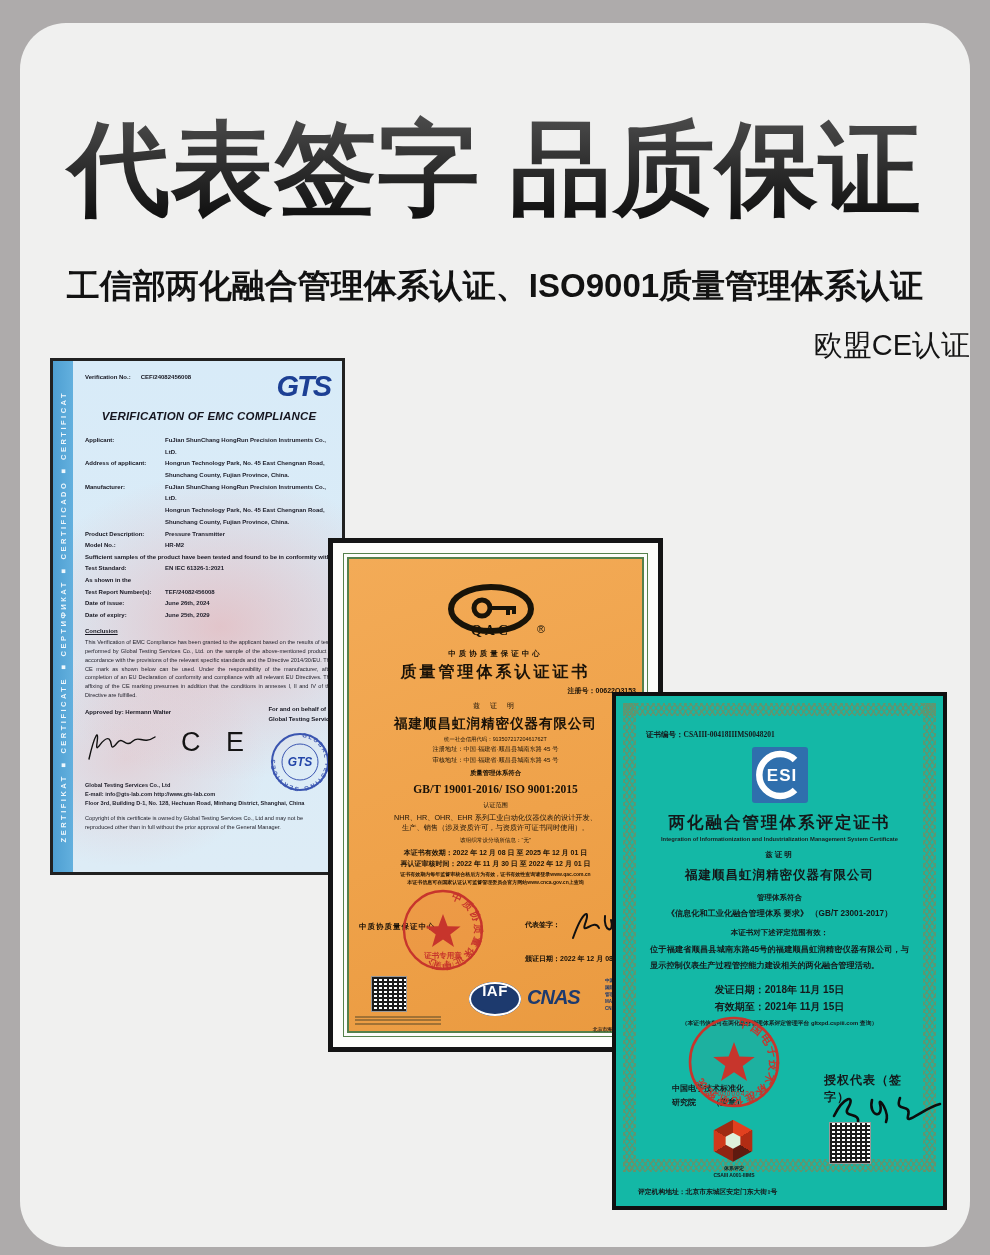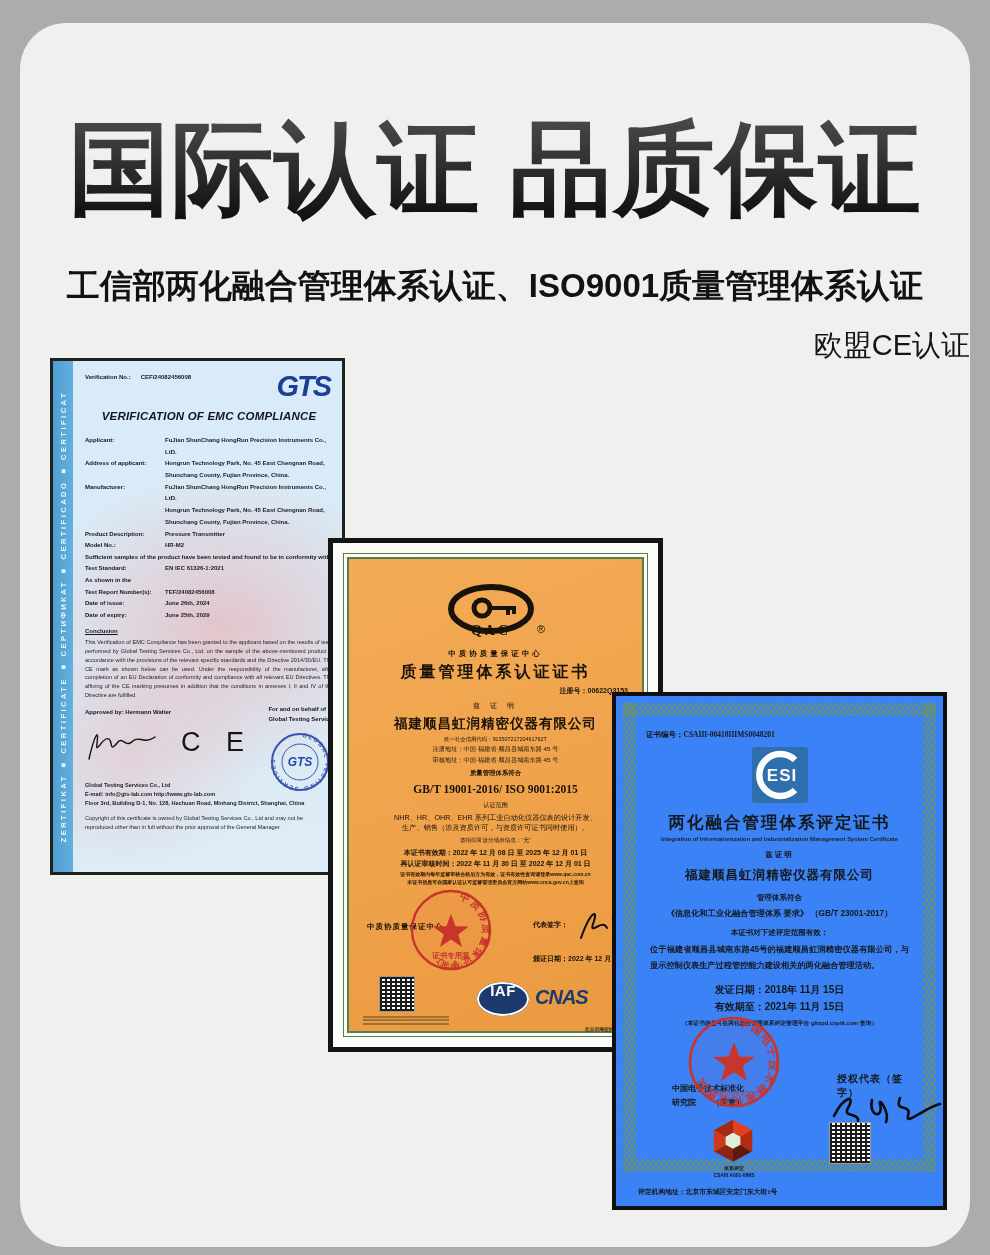--- a/index.html
+++ b/index.html
@@ -74,21 +74,21 @@
   .c1-footer{font-size:5.6px;font-weight:bold;line-height:1.55;color:#1d1d28;}
   .c1-copy{font-size:5.6px;margin-top:7px;line-height:1.55;color:#23232d;}
   
   .cert2{left:328px;top:538px;width:335px;height:514px;background:#141414;padding:5px;z-index:2;}
   .cert2-white{background:#fcfcf9;width:100%;height:100%;box-sizing:border-box;padding:10px;}
   .cert2-g1{border:1px solid #55804a;padding:3px;height:100%;box-sizing:border-box;}
   .cert2-g2{border:2px solid #55804a;height:100%;box-sizing:border-box;}
   .cert2-orange{
     height:100%;box-sizing:border-box;position:relative;
     background:linear-gradient(160deg,#f3ab57 0%,#efa24a 55%,#ea9a40 100%);
-    text-align:center;padding:10px 12px;color:#1a1208;
+    text-align:center;padding:10px 4px;color:#1a1208;
   }
   .qac-logo{margin-top:14px;}
   .c2-org{font-size:7.5px;font-weight:bold;letter-spacing:3px;margin-top:4px;}
   .c2-title{font-family:"Liberation Serif",serif;font-size:16px;font-weight:bold;letter-spacing:3px;margin-top:3px;}
   .c2-regno{text-align:right;font-size:7px;font-weight:bold;margin-top:3px;padding-right:2px;}
   .c2-certify{font-size:7px;letter-spacing:4px;margin-top:5px;}
   .c2-company{font-family:"Liberation Serif",serif;font-size:13.5px;font-weight:bold;letter-spacing:1px;margin-top:4px;}
   .c2-small{font-size:5.4px;margin-top:2.5px;}
   .c2-addr{font-size:6.2px;margin-top:2px;}
   .c2-conform{font-size:6.4px;font-weight:bold;margin-top:4px;}
@@ -112,21 +112,21 @@
   .c2-qrcap{position:absolute;left:2px;top:40px;width:86px;}
   .c2-qrcap div{height:2px;background:#7a5a2e;margin-top:1.5px;opacity:.65;}
   .iaf{position:absolute;left:116px;top:8px;width:52px;height:34px;background:#1d3a6e;border-radius:50%;
        display:flex;justify-content:center;box-shadow:inset 0 0 0 2px #fff,inset 0 0 0 4px #1d3a6e;}
   .iaf span{color:#fff;font-weight:800;font-size:15px;letter-spacing:.5px;}
   .cnas{position:absolute;left:174px;top:12px;font-size:20px;font-weight:800;font-style:italic;color:#1d3a6e;letter-spacing:-1px;}
   .c2-cnas-side{position:absolute;left:252px;top:4px;font-size:4.6px;font-weight:bold;color:#1d3a6e;text-align:left;line-height:1.5;}
   .c2-address{position:absolute;right:2px;bottom:0;font-size:4.8px;font-weight:bold;color:#30241a;}
   
   .cert3{left:612px;top:692px;width:335px;height:518px;background:#101010;padding:4px;z-index:3;}
-  .cert3-paper{background:#3b82f6;width:100%;height:100%;box-sizing:border-box;position:relative;}
+  .cert3-paper{background:#14b8a6;width:100%;height:100%;box-sizing:border-box;position:relative;}
   .cert3-border{
     position:absolute;left:7px;top:7px;right:7px;bottom:34px;
   }
   .gb{position:absolute;background:
       repeating-linear-gradient(55deg, rgba(105,145,105,.75) 0 1.6px, rgba(105,145,105,0) 1.6px 4.4px),
       repeating-linear-gradient(-55deg, rgba(105,145,105,.75) 0 1.6px, rgba(105,145,105,0) 1.6px 4.4px);}
   .gb.t{left:0;right:0;top:0;height:13px;}
   .gb.b{left:0;right:0;bottom:0;height:13px;}
   .gb.l{left:0;top:0;bottom:0;width:13px;}
   .gb.r{right:0;top:0;bottom:0;width:13px;}
@@ -138,39 +138,39 @@
   .c3-certify{font-family:"Liberation Serif",serif;font-size:7.5px;font-weight:bold;letter-spacing:2px;margin-top:8px;}
   .c3-company{font-size:12.5px;font-weight:bold;letter-spacing:1px;margin-top:7px;}
   .c3-conform{font-family:"Liberation Serif",serif;font-size:7.5px;font-weight:bold;margin-top:9px;}
   .c3-standard{font-size:8.2px;font-weight:bold;margin-top:5px;}
   .c3-scopeintro{font-family:"Liberation Serif",serif;font-size:7.5px;font-weight:bold;margin-top:9px;}
   .c3-scope{font-size:8.2px;font-weight:bold;line-height:2;text-align:justify;margin-top:4px;padding:0 4px;}
   .c3-dates{font-size:10px;font-weight:bold;line-height:1.7;margin-top:6px;}
   .c3-query{font-size:5.8px;font-weight:bold;margin-top:4px;}
   .c3-stamprow{position:relative;height:92px;text-align:left;}
   .c3-issuer{position:absolute;left:26px;top:54px;font-family:"Liberation Serif",serif;font-size:8px;font-weight:bold;line-height:1.8;z-index:0;}
-  .c3-signlabel{position:absolute;left:178px;top:44px;font-family:"Liberation Serif",serif;font-size:10px;font-weight:bold;letter-spacing:1px;margin-left:13px;}
+  .c3-signlabel{position:absolute;left:178px;top:44px;font-family:"Liberation Serif",serif;font-size:12px;font-weight:bold;letter-spacing:1px;}
   .c3-sig{position:absolute;left:182px;top:58px;}
   .c3-logosrow{position:relative;height:62px;text-align:left;}
   .hexcube{position:absolute;left:66px;top:0;width:42px;height:42px;
     clip-path:polygon(50% 0,96% 25%,96% 75%,50% 100%,4% 75%,4% 25%);
     background:conic-gradient(from 0deg at 50% 50%, #e2401f 0 60deg, #b22c14 60deg 120deg, #5f1a10 120deg 180deg, #8f2413 180deg 240deg, #d03a1c 240deg 300deg, #a02a12 300deg 360deg);}
   .hexcube::after{content:"";position:absolute;left:13px;top:13px;width:16px;height:16px;background:#def0dc;
     clip-path:polygon(50% 0,96% 25%,96% 75%,50% 100%,4% 75%,4% 25%);}
   .c3-logocap{position:absolute;left:44px;top:45px;width:88px;font-size:5px;font-weight:bold;text-align:center;line-height:1.5;}
   .c3-qr{position:absolute;right:42px;top:2px;width:40px;height:40px;}
   .c3-footer{position:absolute;left:22px;bottom:9px;font-family:"Liberation Serif",serif;font-size:6.8px;font-weight:bold;color:#15181a;}
   
   .rstamp{border-radius:50%;position:absolute;}
 </style>
 </head>
 <body>
 
 <div class="card">
-  <div class="h1">国际认证 品质保证</div>
+  <div class="h1">代表签字 品质保证</div>
   <div class="h2">工信部两化融合管理体系认证、ISO9001质量管理体系认证</div>
   <div class="h3">欧盟CE认证</div>
 </div>
 
 <div class="cert cert1">
   <div class="cert1-band">
     <span>ZERTIFIKAT ■ CERTIFICATE ■ СЕРТИФИКАТ ■ CERTIFICADO ■ CERTIFICAT</span>
   </div>
   <div class="cert1-content">
     <div class="gts-logo">GTS</div>

